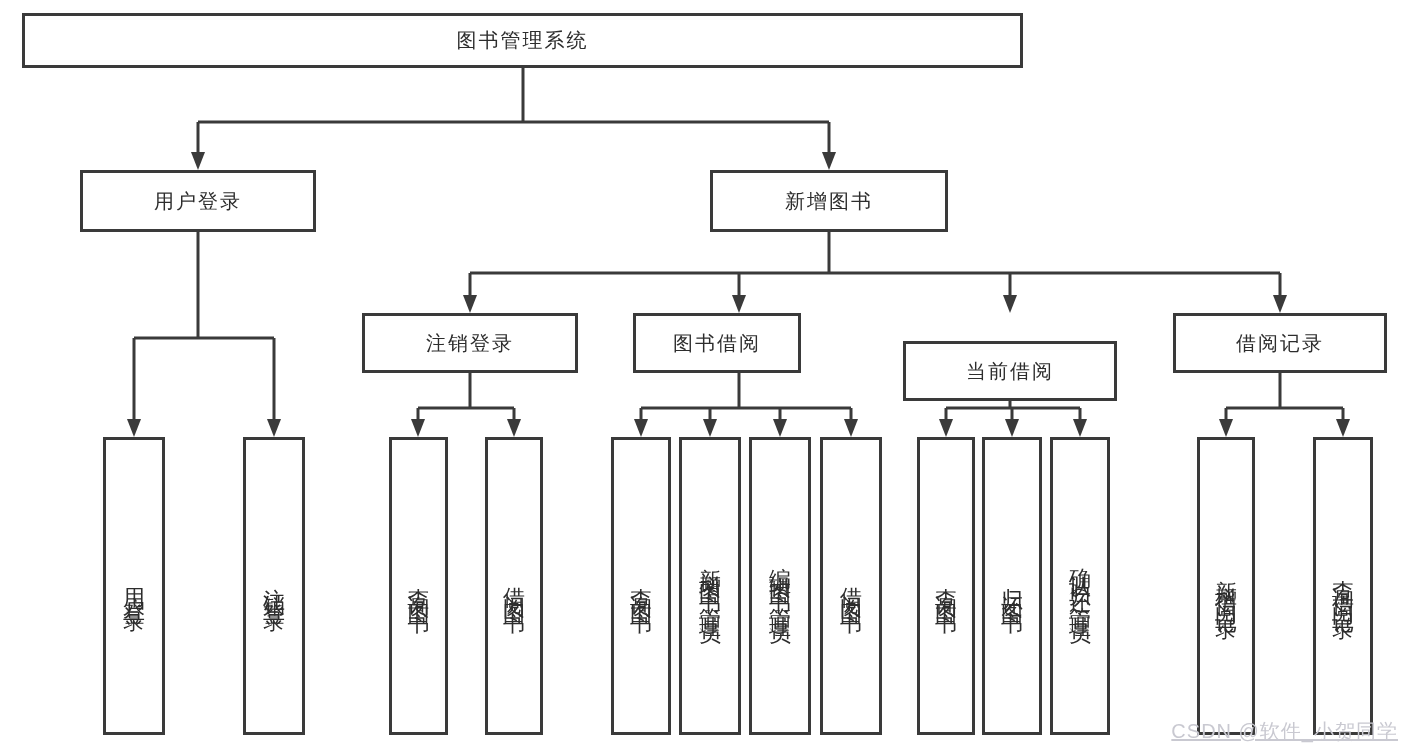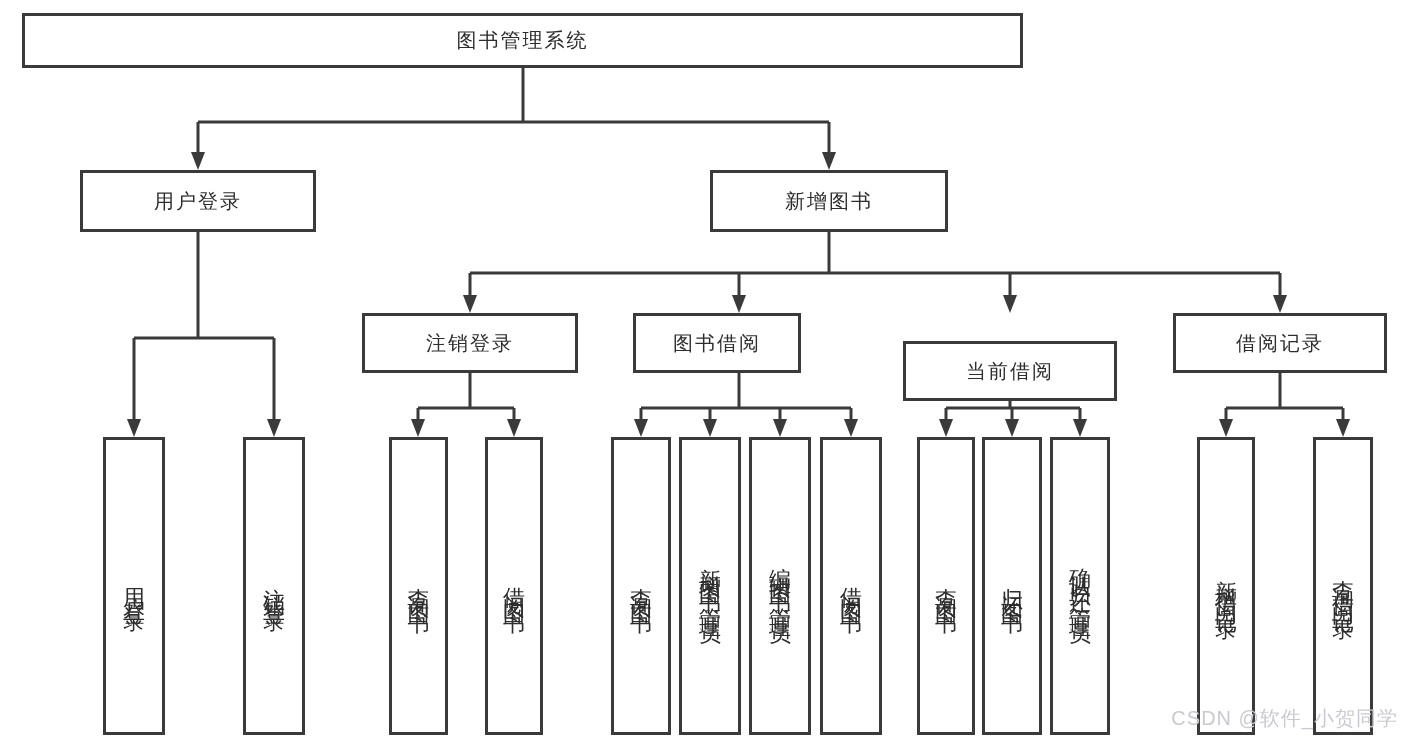--- a/index.html
+++ b/index.html
@@ -55,26 +55,27 @@
     writing-mode:vertical-rl;
     text-orientation:mixed;
     font-size:22px;
     letter-spacing:8px;
     line-height:1;
     white-space:normal;
   }
   .watermark{
     position:absolute;
     right:7px;
-    bottom:15px;
+    bottom:2px;
     font-size:20px;
     letter-spacing:1px;
     color:var(--watermark);
     z-index:3;
     white-space:nowrap;
+    text-decoration:underline;
   }
 </style>
 </head>
 <body>
 
 <div class="stage">
 
   <svg class="wires" viewBox="0 0 1405 747" xmlns="http://www.w3.org/2000/svg">
 
     <g>

